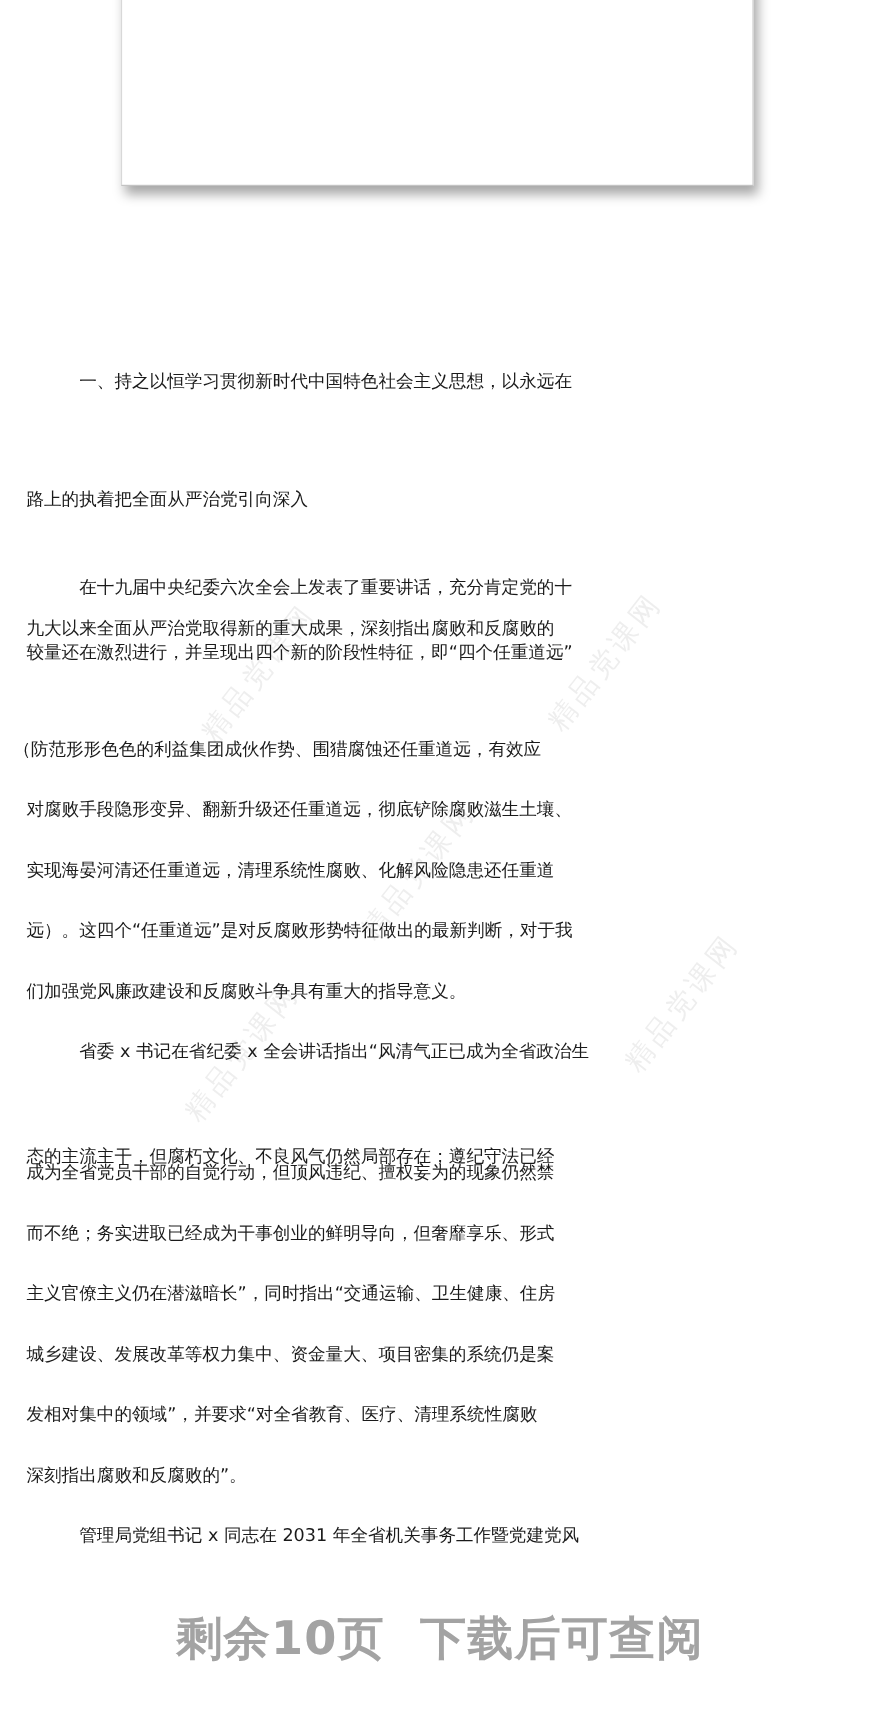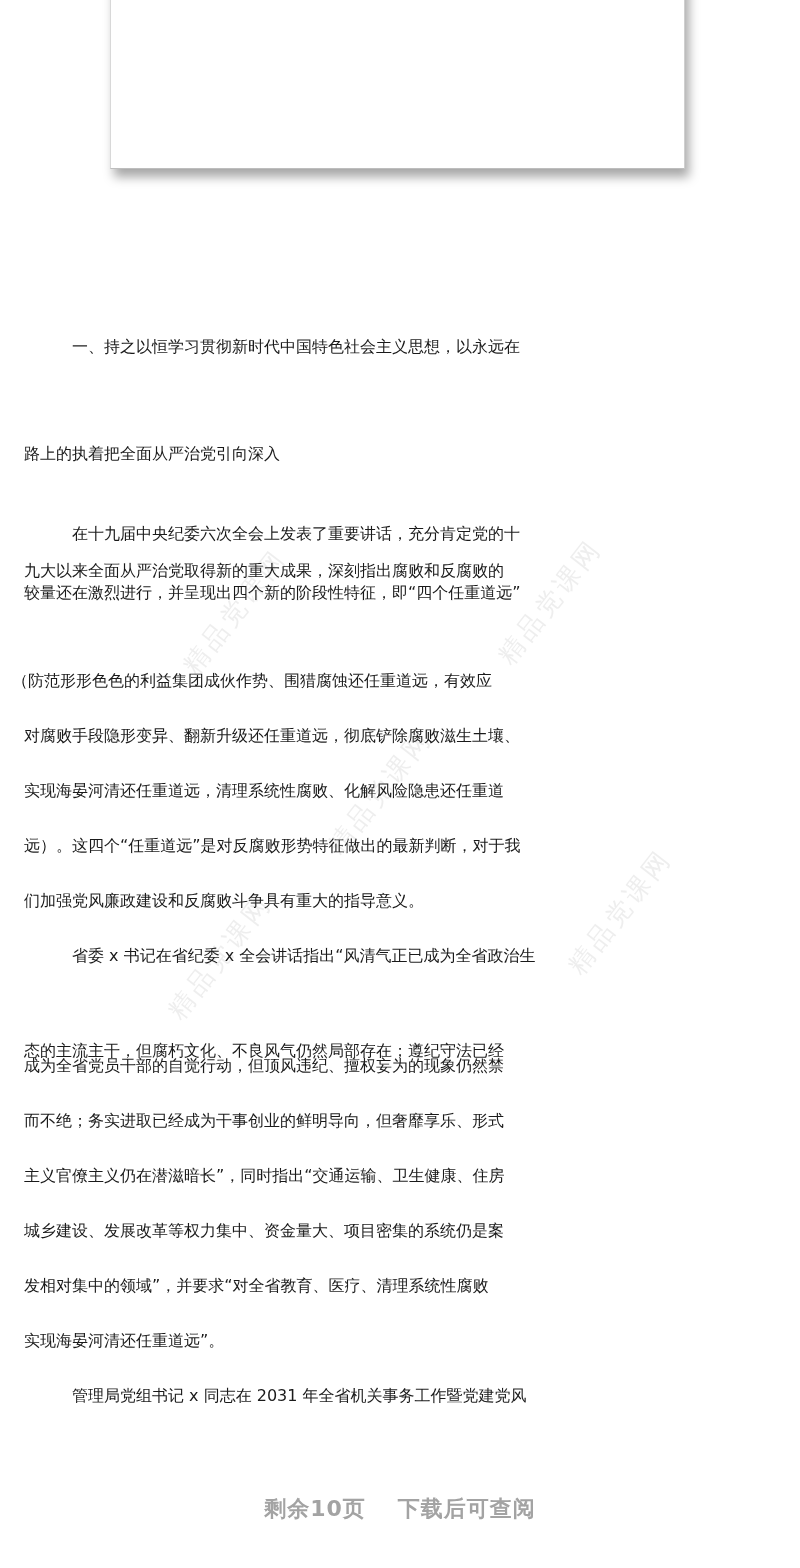--- a/index.html
+++ b/index.html
@@ -52,26 +52,25 @@
       white-space: nowrap;
       letter-spacing: 4px;
       pointer-events: none;
     }
     .footer-more {
       position: absolute;
       left: 0;
       width: 800px;
       top: 1468px;
       text-align: center;
-      font-size: 22px;
+      font-size: 42px;
       line-height: 44px;
       color: #a3a3a3;
       font-weight: bold;
       letter-spacing: 1px;
-      margin-top: 19px;
     }
     .footer-more span.gap { display: inline-block; width: 32px; }
   </style>
 </head>
 <body>
 
 <div class="page-card"></div>
 
 <div class="watermark" style="left:175px; top:660px;">精品党课网</div>
 <div class="watermark" style="left:490px; top:650px;">精品党课网</div>
@@ -93,20 +92,20 @@
   <div class="line" style="top:831px;">远）。这四个“任重道远”是对反腐败形势特征做出的最新判断，对于我</div>
   <div class="line" style="top:886px;">们加强党风廉政建设和反腐败斗争具有重大的指导意义。</div>
 
   <div class="line indent" style="top:941px;">省委 x 书记在省纪委 x 全会讲话指出“风清气正已成为全省政治生</div>
   <div class="line" style="top:996px;margin-top:40px;">态的主流主干，但腐朽文化、不良风气仍然局部存在；遵纪守法已经</div>
   <div class="line" style="top:1051px;">成为全省党员干部的自觉行动，但顶风违纪、擅权妄为的现象仍然禁</div>
   <div class="line" style="top:1106px;">而不绝；务实进取已经成为干事创业的鲜明导向，但奢靡享乐、形式</div>
   <div class="line" style="top:1161px;">主义官僚主义仍在潜滋暗长”，同时指出“交通运输、卫生健康、住房</div>
   <div class="line" style="top:1216px;">城乡建设、发展改革等权力集中、资金量大、项目密集的系统仍是案</div>
   <div class="line" style="top:1271px;">发相对集中的领域”，并要求“对全省教育、医疗、清理系统性腐败</div>
-  <div class="line" style="top:1326px;">实现海晏河清还任重道远”。</div>
+  <div class="line" style="top:1326px;">深刻指出腐败和反腐败的”。</div>
 
   <div class="line indent" style="top:1381px;">管理局党组书记 x 同志在 2031 年全省机关事务工作暨党建党风</div>
 </div>
 
 <div class="footer-more">
   <span>剩余10页</span><span class="gap"></span><span>下载后可查阅</span>
 </div>
 
 </body></html>

